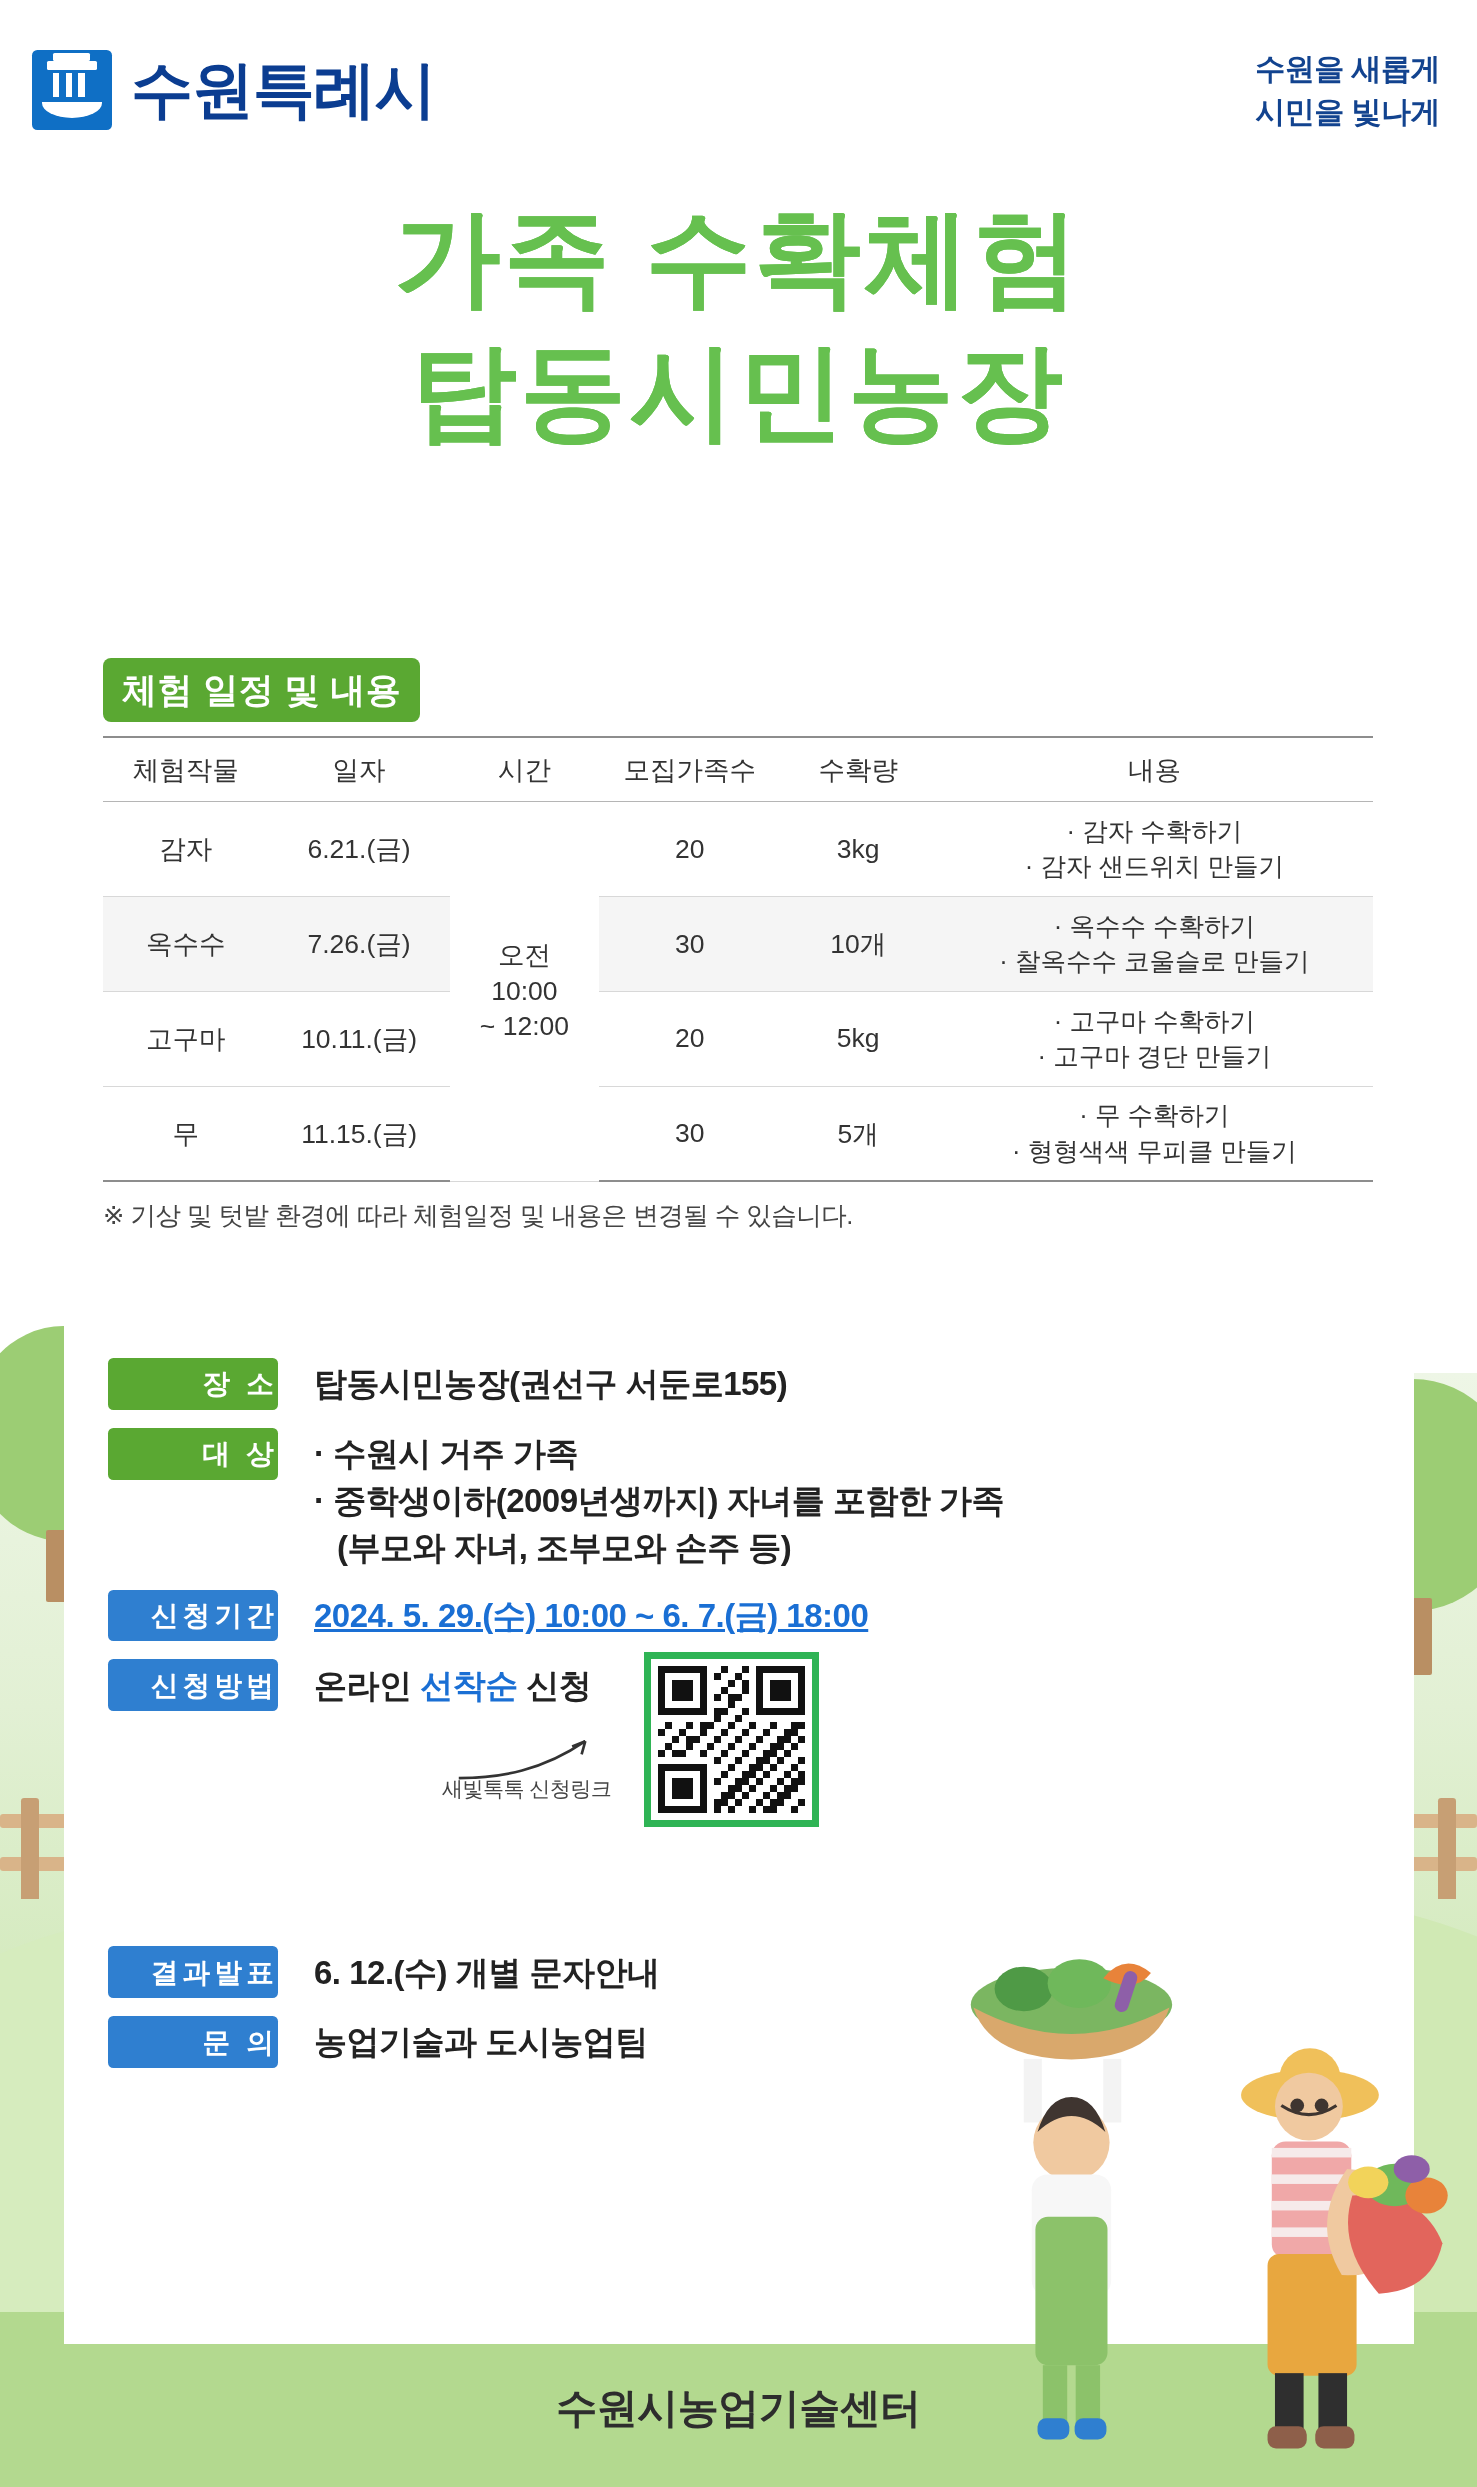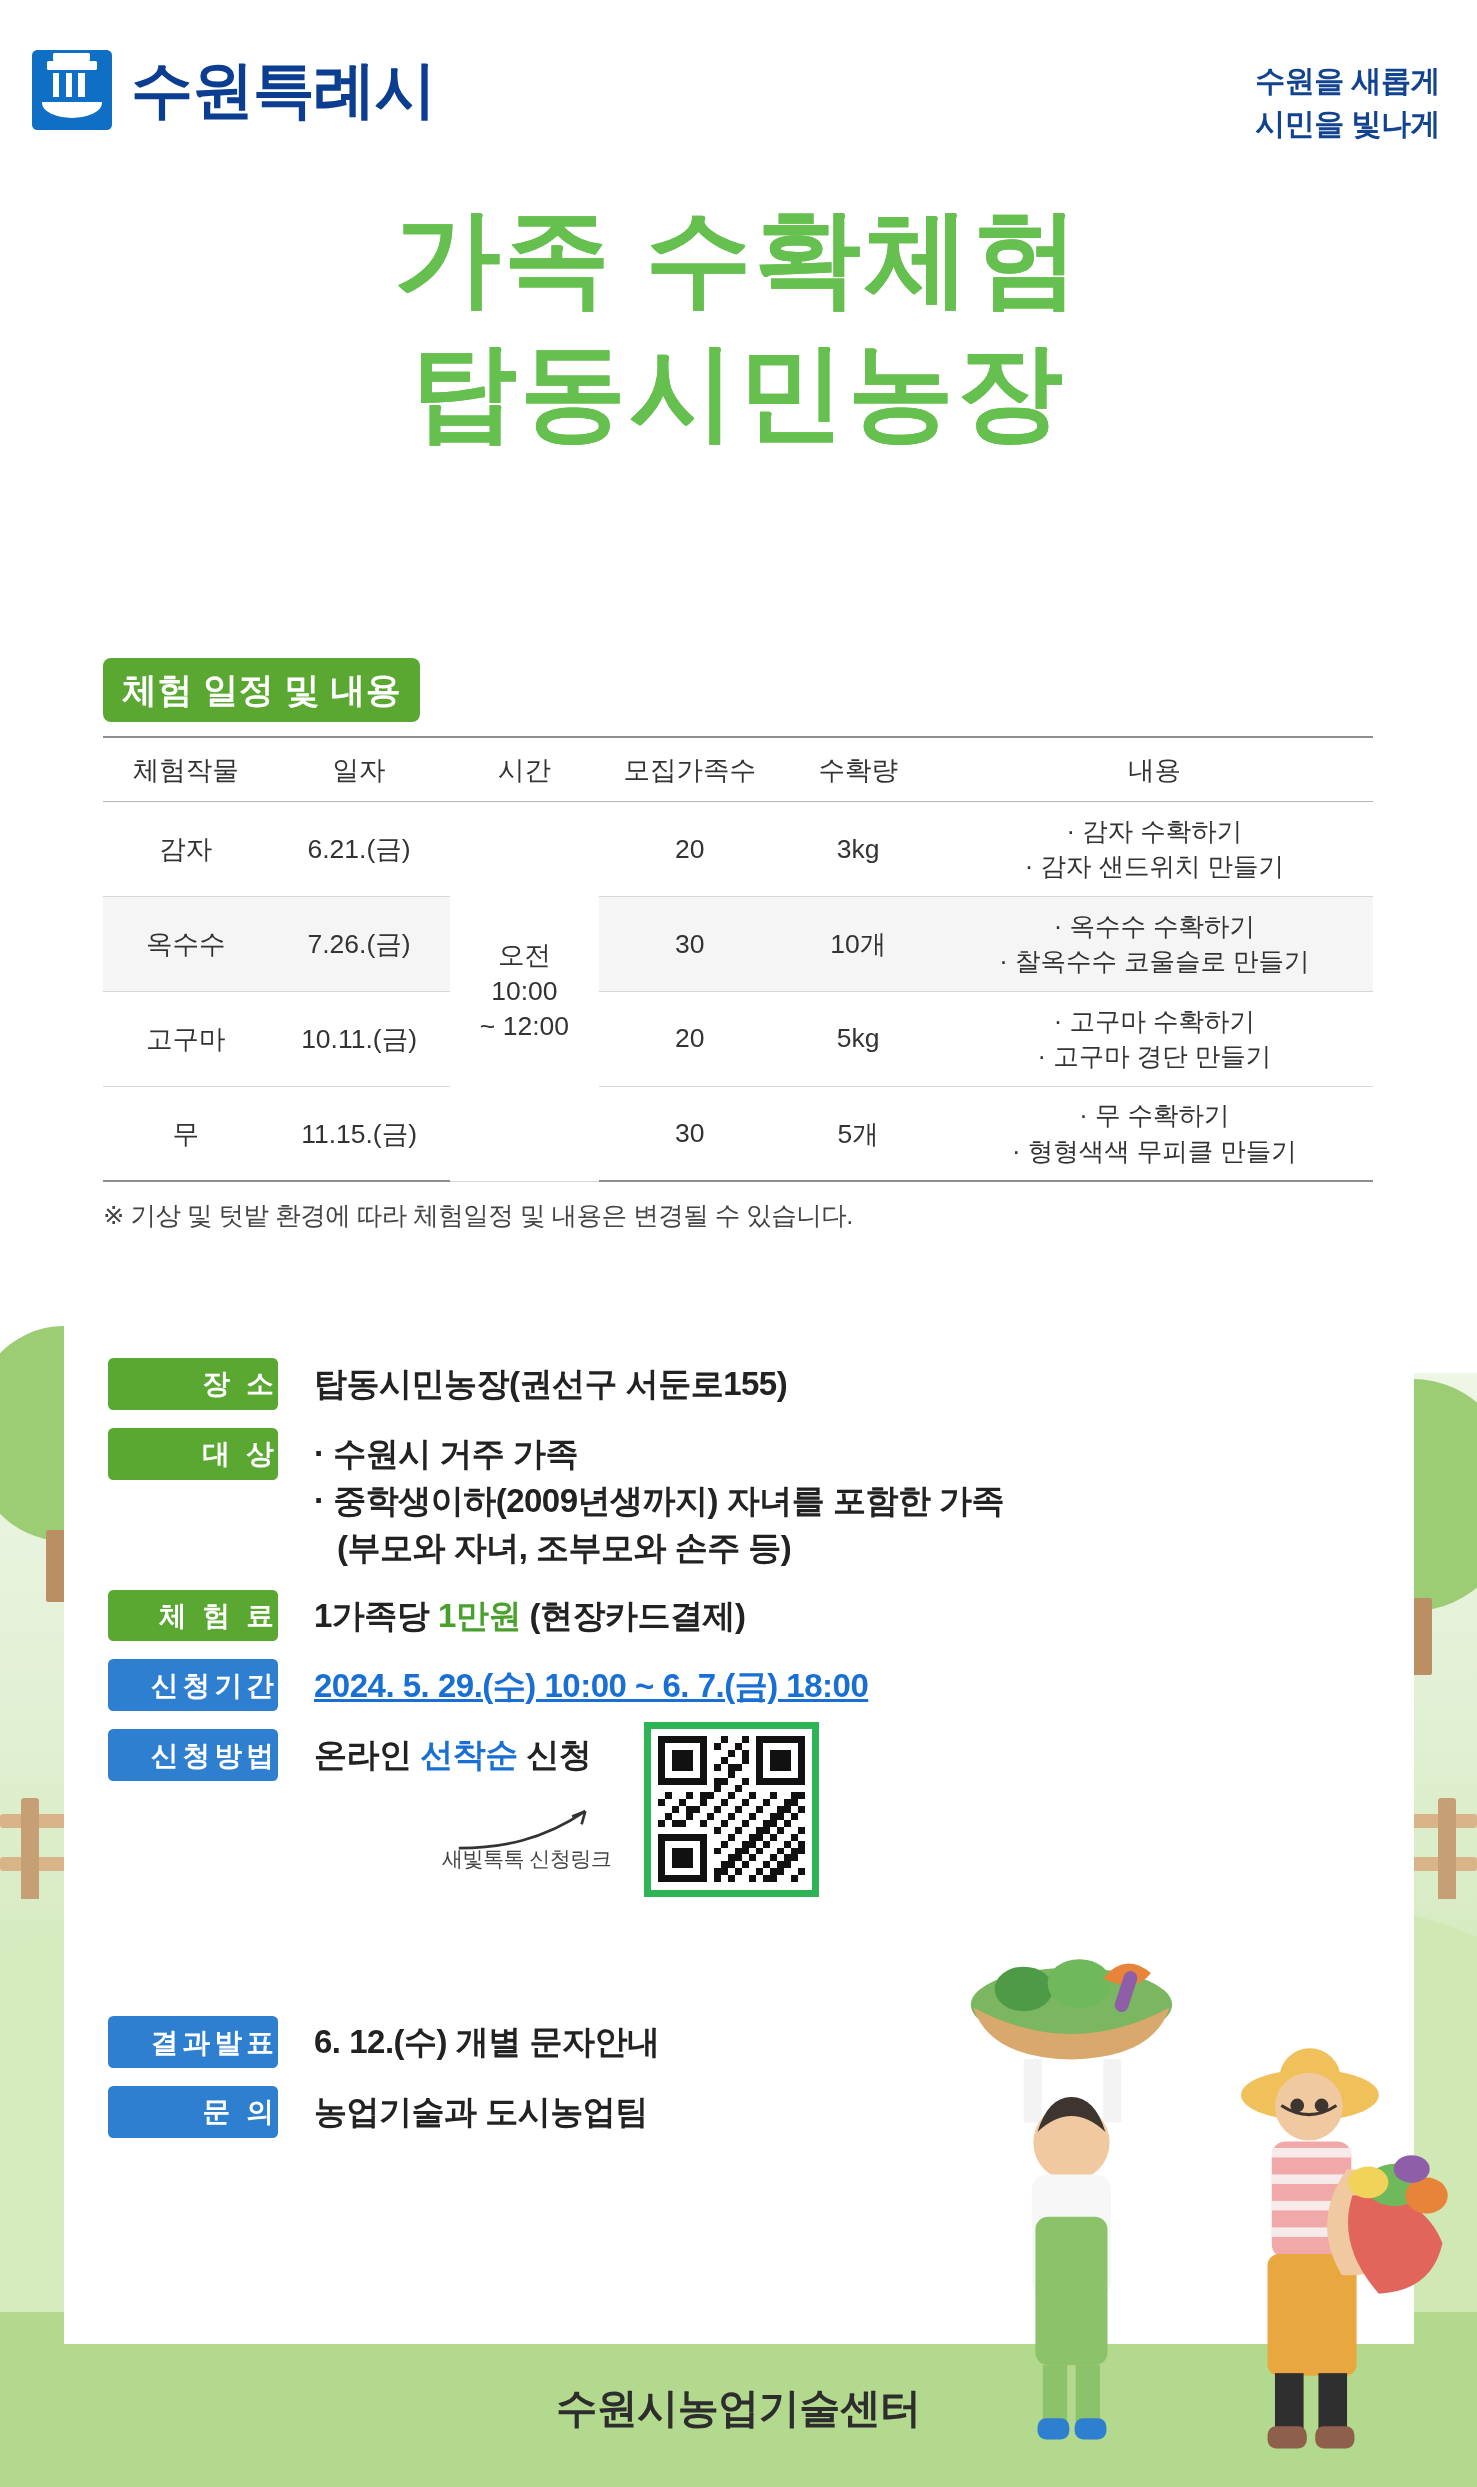--- a/index.html
+++ b/index.html
@@ -154,21 +154,20 @@
   .slogan {
     position: absolute;
     right: 37px;
     top: 9.5px;
     text-align: right;
     font-size: 30px;
     line-height: 1.45;
     color: #12438f;
     font-weight: bold;
     letter-spacing: -0.5px;
-    margin-top: 12px;
   }
 
   
   .title-block {
     position: absolute;
     top: 191px;
     left: 0;
     right: 0;
     text-align: center;
     z-index: 10;
@@ -486,28 +485,20 @@
       <div class="info-label">
         <span class="badge">대 상</span>
       </div>
       <div class="info-value">
         <div>· 수원시 거주 가족</div>
         <div>· 중학생이하(2009년생까지) 자녀를 포함한 가족</div>
         <div class="small-indent">(부모와 자녀, 조부모와 손주 등)</div>
       </div>
     </div>
 
-    <div class="info-row">
-      <div class="info-label">
-        <span class="badge">체 험 료</span>
-      </div>
-      <div class="info-value">
-        <span>1가족당 </span><span class="green">1만원</span><span> (현장카드결제)</span>
-      </div>
-    </div>
 
     <div class="info-row">
       <div class="info-label">
         <span class="badge badge-blue">신청기간</span>
       </div>
       <div class="info-value">
         <span class="link">2024. 5. 29.(수) 10:00 ~ 6. 7.(금) 18:00</span>
       </div>
     </div>
 

